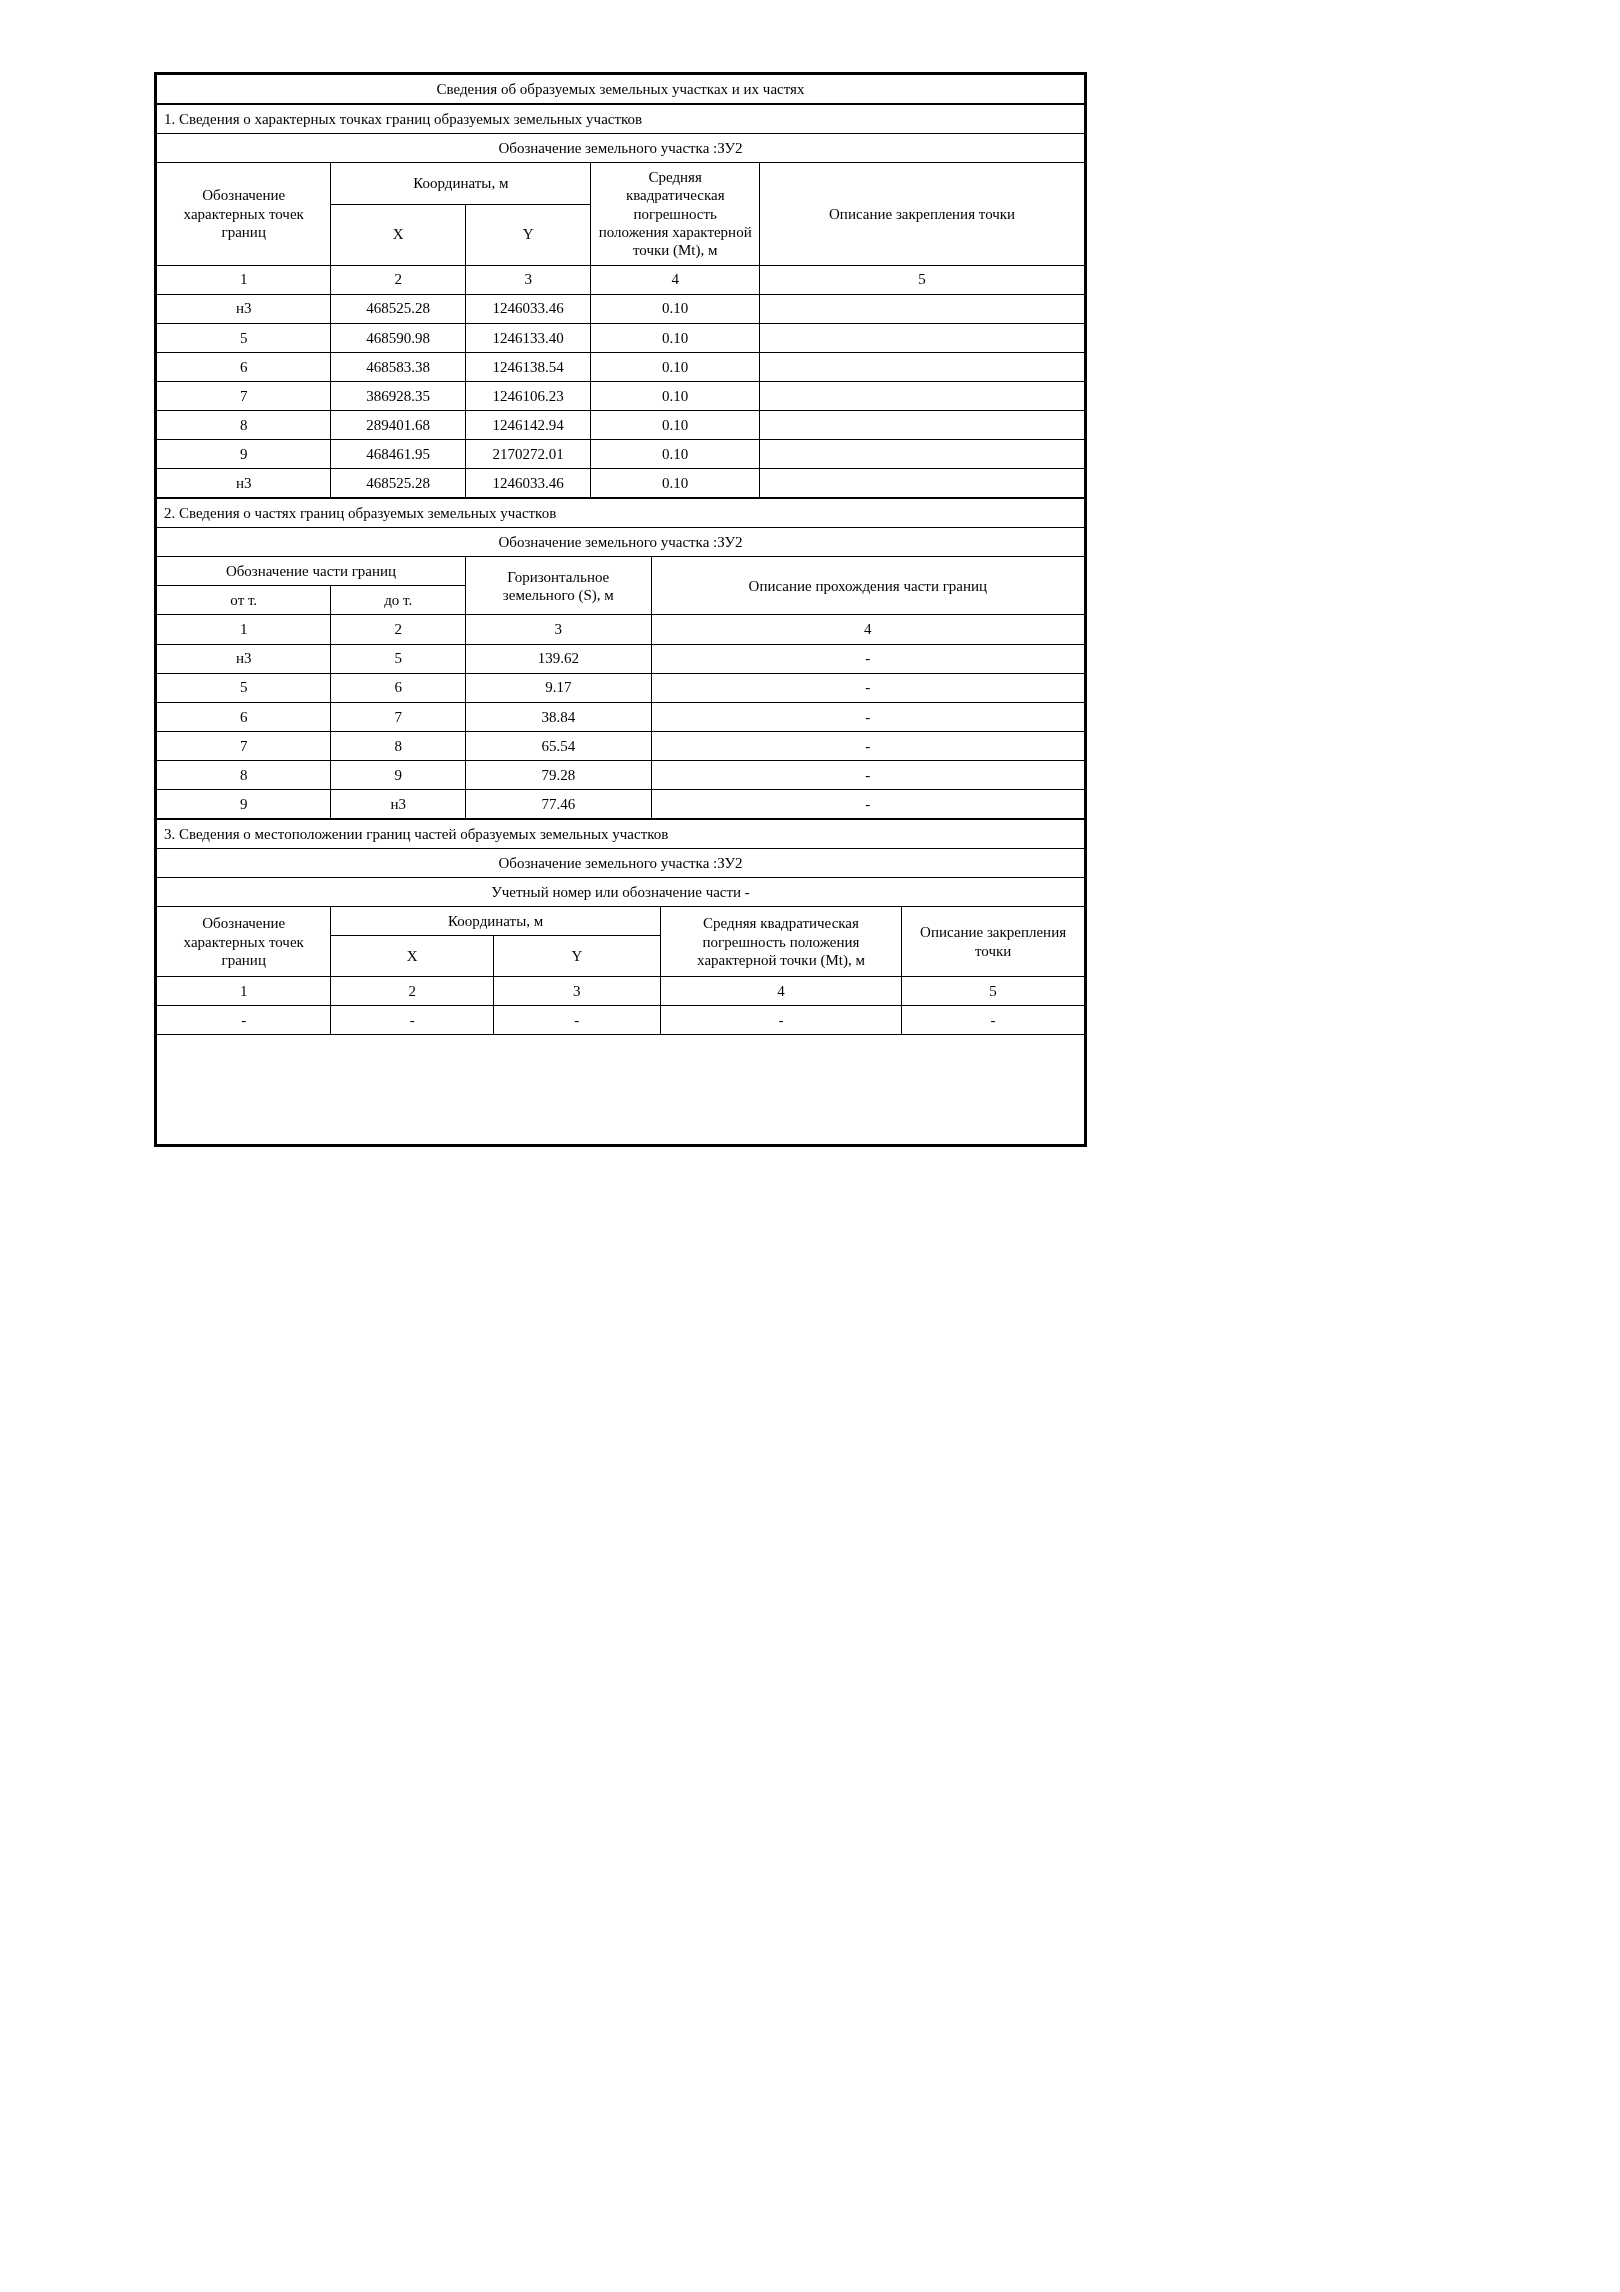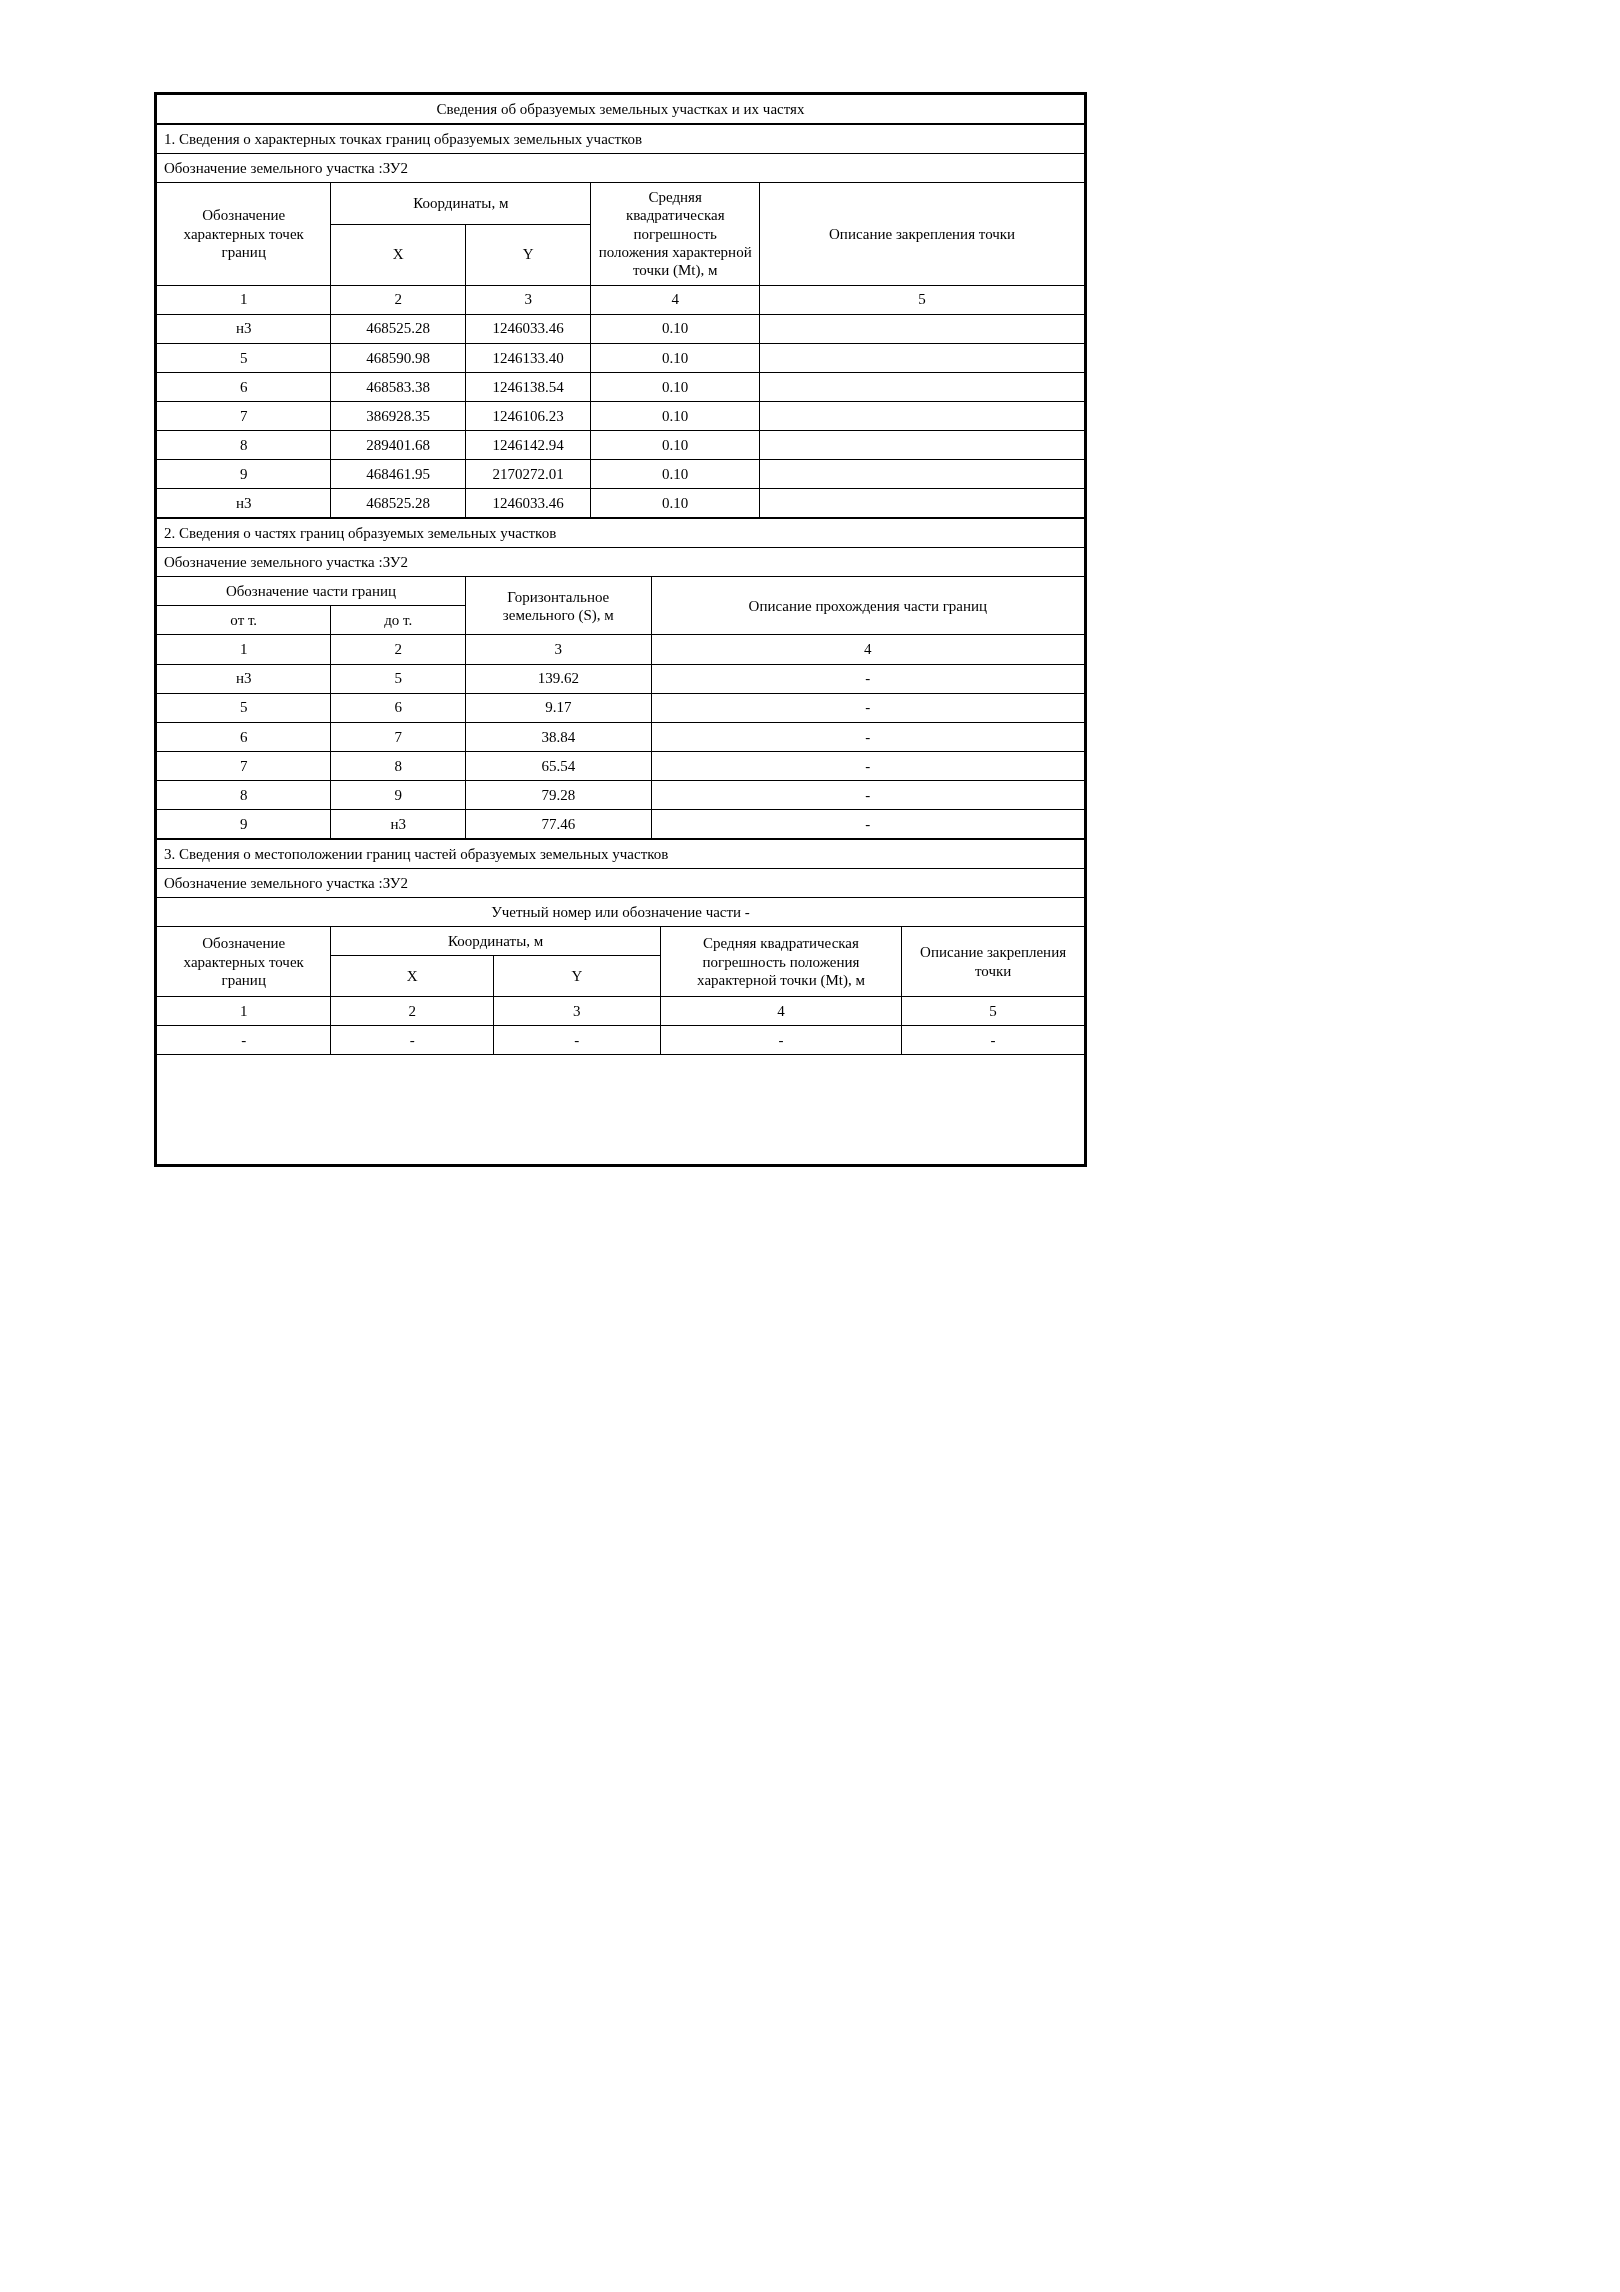--- a/index.html
+++ b/index.html
@@ -14,21 +14,21 @@
     font-family: "Liberation Serif", "DejaVu Serif", serif;
     color: #000000;
     -webkit-font-smoothing: antialiased;
   }
 
   .page {
     position: relative;
     width: 1620px;
     height: 2142px;
     box-sizing: border-box;
-    padding: 92px 0 0 0;
+    padding: 72px 0 0 0;
   }
 
   .doc-frame {
     width: 933px;
     margin: 0 auto 0 154px;
     border: 2.9px double #000000;
     box-sizing: border-box;
     background: #ffffff;
   }
 
@@ -63,21 +63,21 @@
 
   .section-head td {
     font-size: 16.7px;
     font-weight: bold;
     padding: 15.7px 7.8px 13.7px;
     border-left: none;
     border-right: none;
   }
 
   .parcel-label td {
-    text-align: left;
+    text-align: center;
     font-size: 15.7px;
     font-weight: bold;
     padding: 13.7px 7.8px 12.7px;
     border-left: none;
     border-right: none;
   }
 
   .part-label td {
     text-align: center;
     font-size: 15.7px;

